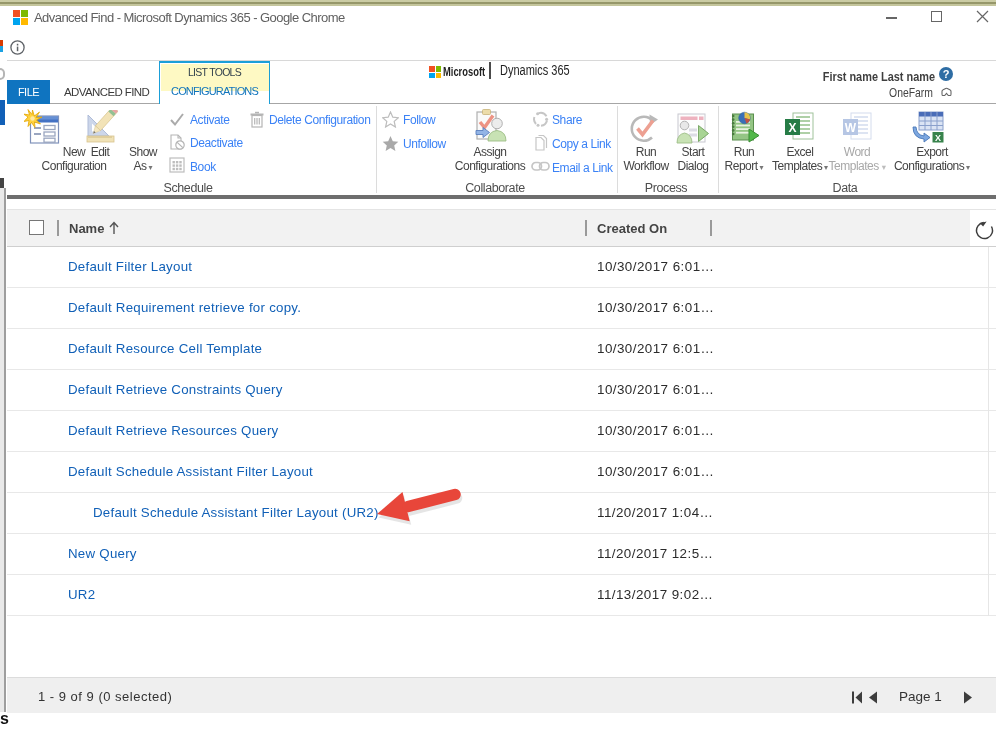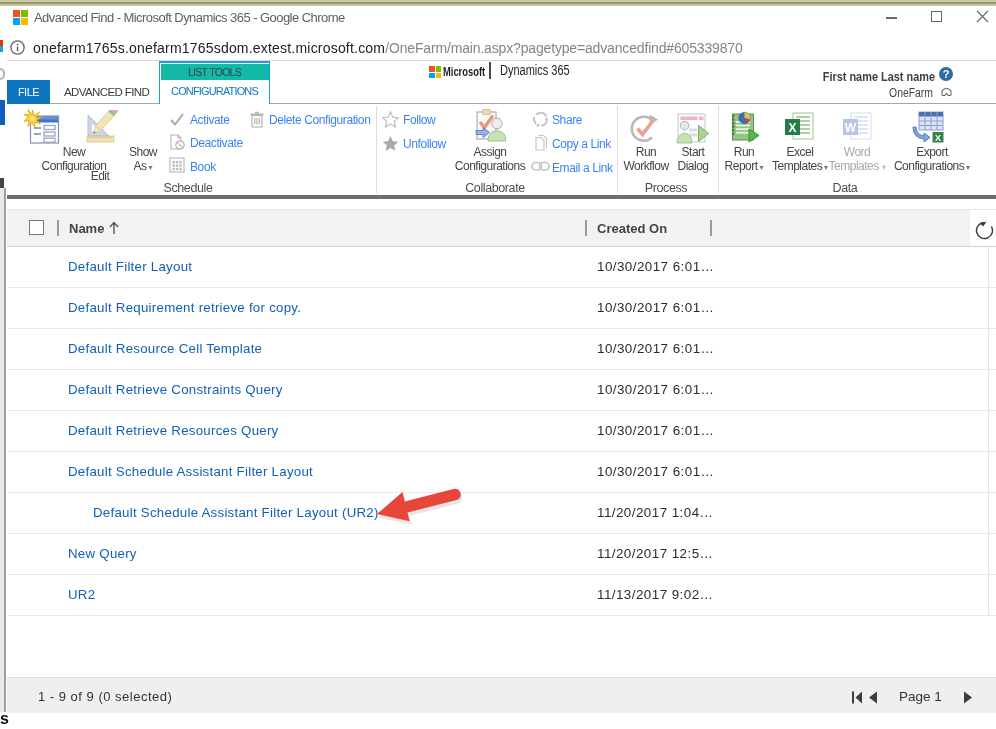--- a/index.html
+++ b/index.html
@@ -43,27 +43,26 @@
     </svg>
 
   <div class="abs" style="left:7px;top:32.5px;width:989px;height:1px;background:#ececec;"></div>
 
   <div class="abs" style="left:7px;top:33px;width:989px;height:28px;background:#fff;border-bottom:1px solid #d8d8d8;"></div>
   <svg class="abs" style="left:10px;top:39.5px;" width="15" height="15">
     <circle cx="7.5" cy="7.5" r="6.6" fill="none" stroke="#5f6368" stroke-width="1.3"></circle>
     <rect x="6.8" y="3.8" width="1.5" height="1.7" fill="#5f6368"></rect>
     <rect x="6.8" y="6.6" width="1.5" height="4.6" fill="#5f6368"></rect>
   </svg>
-  <div class="abs" style="left:33px;top:40px;font-size:14px;color:#202124;white-space:nowrap;" id="urltext"><span style="letter-spacing:0.2px;">onefarm1765s.onefarm1765sdom.extest.microsoft.com</span><span style="color:#80868b;letter-spacing:-0.16px;">/OneFarm/main.aspx?pagetype=advancedfind#605339870</span></div>
 
   <div class="abs" style="left:7px;top:61px;width:989px;height:43px;background:#fff;"></div>
   <div class="abs" style="left:7px;top:103px;width:152px;height:1px;background:#a6a6a6;"></div>
   <div class="abs" style="left:270px;top:103px;width:726px;height:1px;background:#a6a6a6;"></div>
   <div class="abs" style="left:159px;top:61px;width:111px;height:43px;background:#fff;border-top:2.5px solid #1b9fd8;border-left:1.5px solid #1b9fd8;border-right:1.5px solid #1b9fd8;"></div>
-  <div class="abs" style="left:160.5px;top:63.5px;width:108px;height:16px;background:#14b8a6;color:#33424d;font-size:10.5px;letter-spacing:-0.7px;text-align:center;line-height:17.5px;">LIST TOOLS</div>
+  <div class="abs" style="left:160.5px;top:63.5px;width:108px;height:27px;background:#fef9c3;color:#33424d;font-size:10.5px;letter-spacing:-0.7px;text-align:center;line-height:17.5px;">LIST TOOLS</div>
   <div class="abs" style="left:160.5px;top:81px;width:108px;height:22px;color:#1074bc;font-size:11px;letter-spacing:-0.85px;text-align:center;line-height:21px;">CONFIGURATIONS</div>
   <div class="abs" style="left:7px;top:80px;width:43px;height:25px;background:#0f74c0;color:#fff;font-size:11px;letter-spacing:-0.5px;text-align:center;line-height:25px;">FILE</div>
   <div class="abs" style="left:64px;top:80px;width:84px;height:24px;color:#3b3b3b;font-size:11.5px;letter-spacing:-0.6px;text-align:center;line-height:24px;white-space:nowrap;">ADVANCED FIND</div>
 
   <div class="abs" style="left:429px;top:66px;width:12px;height:12px;">
     <div class="abs" style="left:0;top:0;width:5.5px;height:5.5px;background:#f25022;"></div>
     <div class="abs" style="left:6.5px;top:0;width:5.5px;height:5.5px;background:#7fba00;"></div>
     <div class="abs" style="left:0;top:6.5px;width:5.5px;height:5.5px;background:#00a4ef;"></div>
     <div class="abs" style="left:6.5px;top:6.5px;width:5.5px;height:5.5px;background:#ffb900;"></div>
   </div>
@@ -109,21 +108,21 @@
     <rect x="3" y="26" width="27" height="6" fill="#f0e2b6" stroke="#d8c48e" stroke-width="0.8"></rect>
     <path d="M5 26.5 L5 28 M7 26.5 L7 28 M9 26.5 L9 28 M11 26.5 L11 28 M13 26.5 L13 28 M15 26.5 L15 28 M17 26.5 L17 28 M19 26.5 L19 28 M21 26.5 L21 28 M23 26.5 L23 28 M25 26.5 L25 28 M27 26.5 L27 28" stroke="#c0a96e" stroke-width="0.7"></path>
     <g transform="rotate(42 16 16)">
       <rect x="12.5" y="-7" width="7" height="26" fill="#f2e3b7" stroke="#d8c48e" stroke-width="0.7"></rect>
       <rect x="12.5" y="-7" width="7" height="3.4" fill="#e8a4a4"></rect>
       <rect x="12.5" y="-3.6" width="7" height="3.2" fill="#93c093"></rect>
       <path d="M12.5 19 L16 26 L19.5 19 Z" fill="#f5e7c0" stroke="#d8c48e" stroke-width="0.5"></path>
       <path d="M14.9 23.8 L16 26 L17.1 23.8 Z" fill="#6b6b6b"></path>
     </g>
   </svg>
-  <div class="abs lbl" style="left:70px;top:146px;width:60px;margin-top:24px;">Edit</div>
+  <div class="abs lbl" style="left:70px;top:146px;width:60px;">Edit</div>
 
   <div class="abs lbl" style="left:113px;top:146px;width:60px;">Show<br>As <span class="car">▾</span></div>
 
   <svg class="abs" style="left:169px;top:112px;" width="16" height="15">
       <path d="M2 8 L6 12.5 L14 2" fill="none" stroke="#ababab" stroke-width="2"></path>
     </svg>
   <div class="abs mi" style="left:190px;top:113px;">Activate</div>
 
   <svg class="abs" style="left:169px;top:134px;" width="17" height="17">
     <path d="M2 1 L9 1 L12 4 L12 15 L2 15 Z" fill="#fff" stroke="#b5b5b5" stroke-width="1.1"></path>

